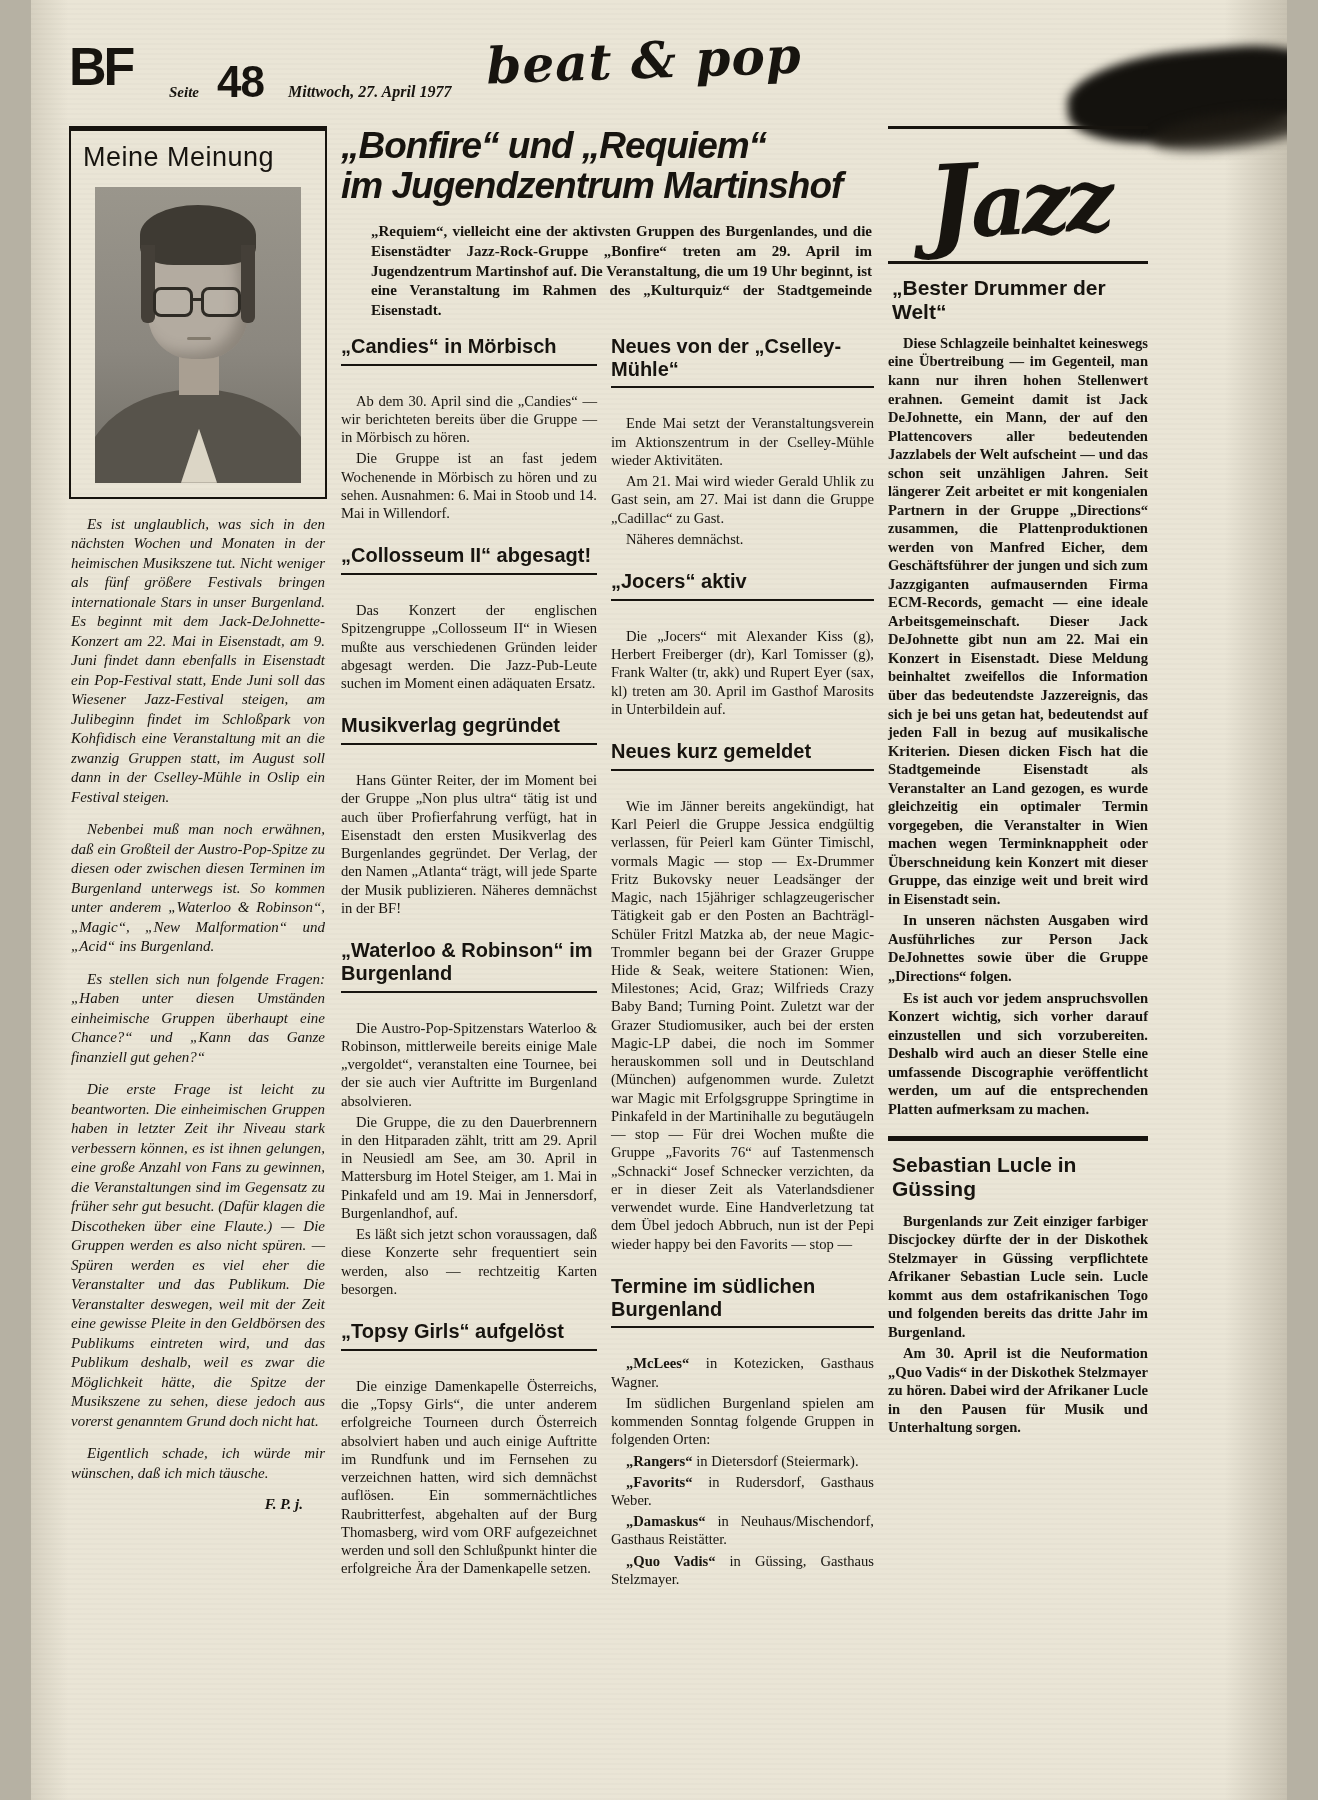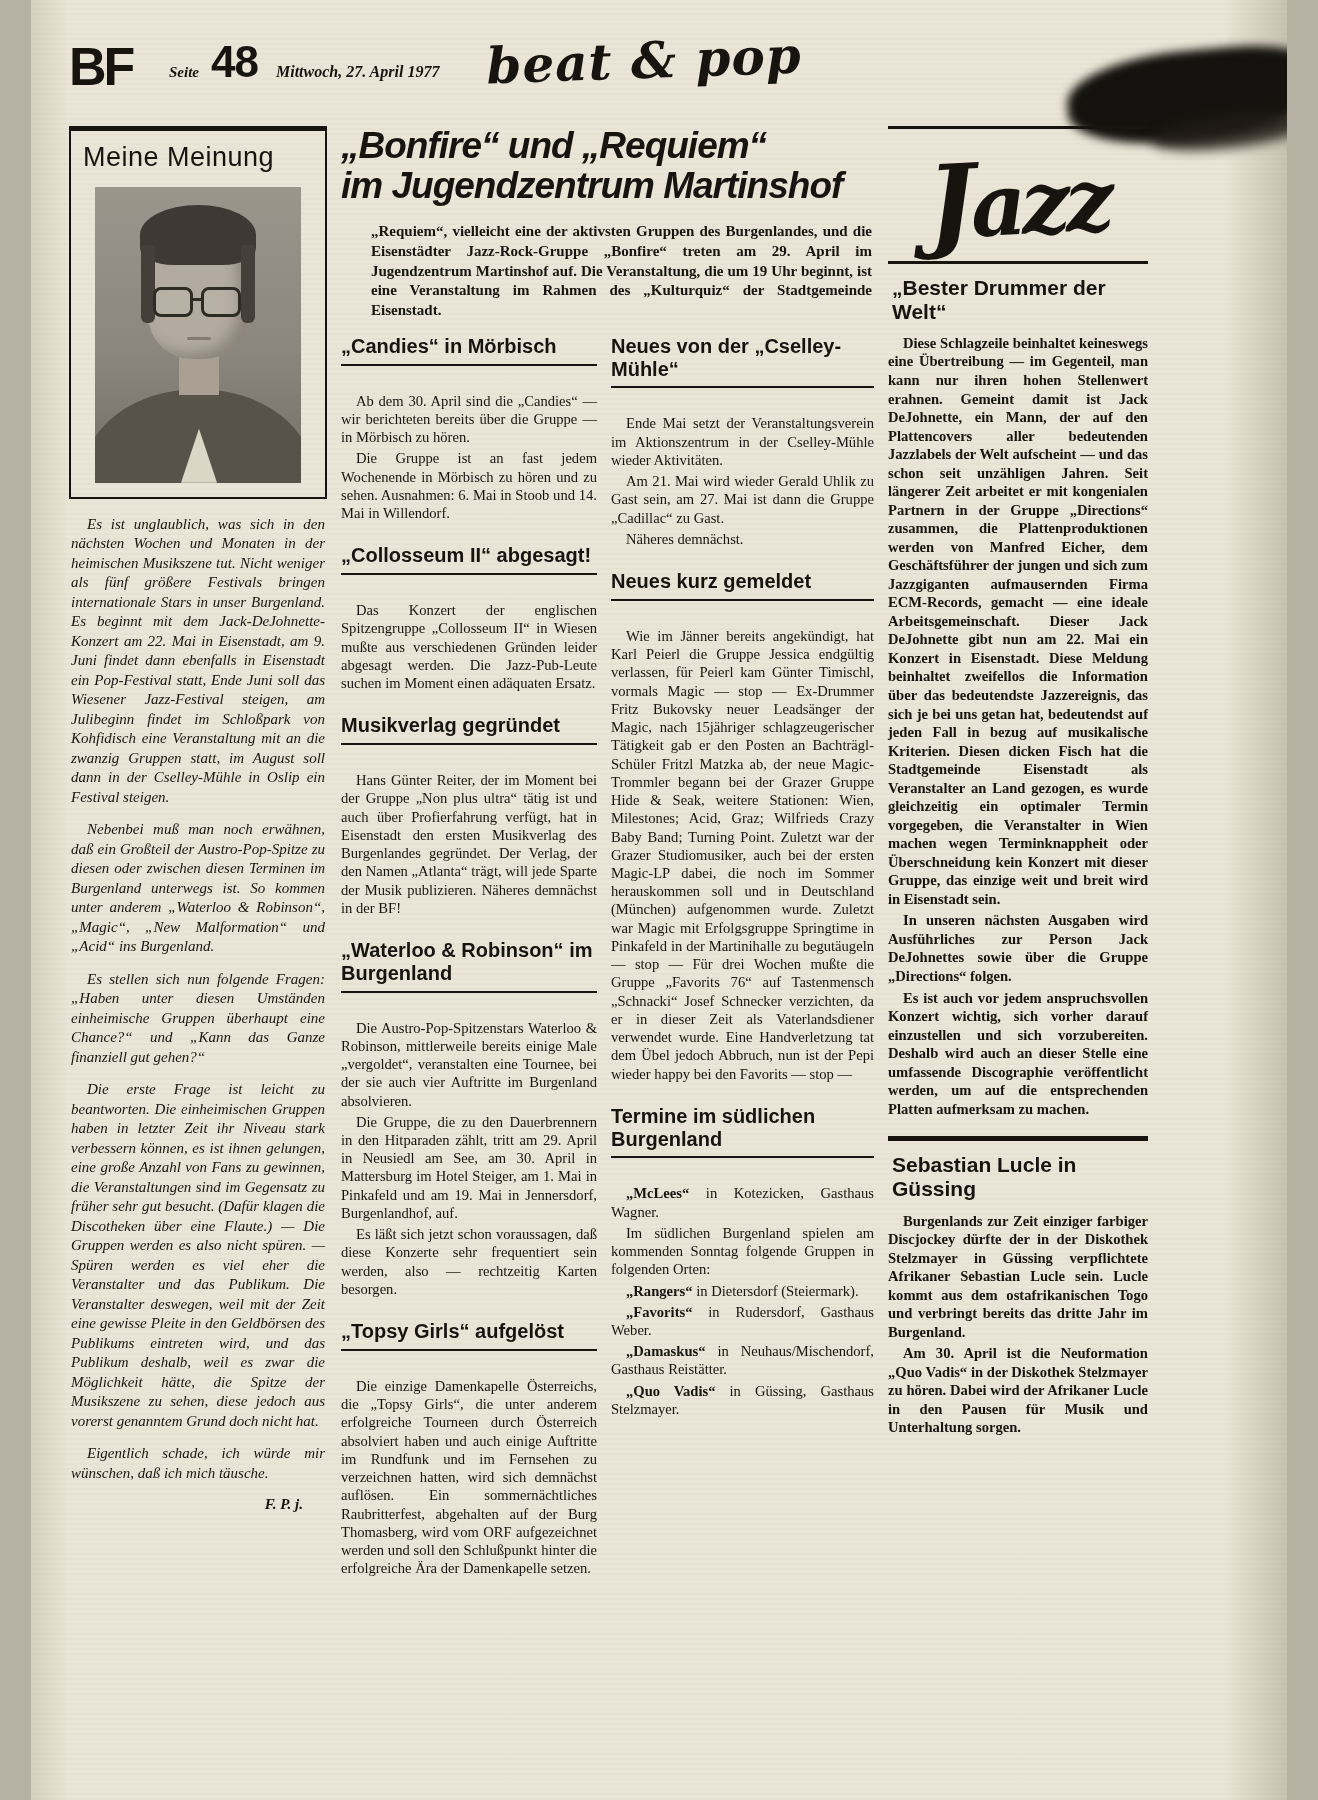--- a/index.html
+++ b/index.html
@@ -8,21 +8,21 @@
     position:relative; width:1256px; height:1800px; margin:0 auto; overflow:hidden;
     color:#17140f;
     background:
       repeating-linear-gradient(0deg, rgba(0,0,0,.015) 0 2px, rgba(0,0,0,0) 2px 5px),
       linear-gradient(90deg, rgba(110,100,80,.16), rgba(0,0,0,0) 3%, rgba(0,0,0,0) 95%, rgba(80,70,50,.22)),
       #eae5d6;
   }
   
   .masthead { position:absolute; top:40px; left:38px; width:1085px; height:78px; }
   .bf-logo { position:absolute; left:0; top:0; font:bold 52px/1 "Liberation Sans", sans-serif; letter-spacing:-3px; transform:scaleY(1.04); }
-  .page-meta { position:absolute; left:100px; top:2px; display:flex; align-items:baseline; gap:12px; }
+  .page-meta { position:absolute; left:100px; top:22px; display:flex; align-items:baseline; gap:18px; }
   .seite-label { font:italic bold 15px "Liberation Serif", serif; }
   .page-number { font:bold 44px/0.9 "Liberation Sans", sans-serif; letter-spacing:-1px; }
   .issue-date { font:italic bold 16px "Liberation Serif", serif; margin-left:6px; }
   .section-script { position:absolute; left:53%; top:-4px; transform:translateX(-50%) rotate(-2deg); font:bold italic 50px/1 "DejaVu Serif", serif; letter-spacing:1px; }
   .scan-artifact  { position:absolute; top:50px; right:-40px; width:260px; height:90px; background:#14120e; border-radius:48% 36% 52% 40%; transform:rotate(-5deg); filter:blur(5px); }
   .scan-artifact2 { position:absolute; top:114px; right:-24px; width:160px; height:34px; background:#201c15; border-radius:50%; transform:rotate(-7deg); filter:blur(6px); opacity:.85; }
   
   .content { position:absolute; top:126px; left:38px; width:1085px; height:1668px; overflow:hidden;
     display:grid; grid-template-columns:258px 256px 263px 260px; column-gap:14px; grid-template-rows:auto 1fr; }
   .opinion-col { grid-column:1; grid-row:1/3; }
@@ -161,20 +161,26 @@
     <div class="col3">
       <section class="col-section first">
         <h3 class="sec-h">Neues von der „Cselley-Mühle“</h3>
         <div>
             <p class="para">Ende Mai setzt der Veranstaltungsverein im Aktionszentrum in der Cselley-Mühle wieder Aktivitäten.</p>
             <p class="para">Am 21. Mai wird wieder Gerald Uhlik zu Gast sein, am 27. Mai ist dann die Gruppe „Cadillac“ zu Gast.</p>
             <p class="para">Näheres demnächst.</p>
           </div>
       </section>
       <section class="col-section">
+        <h3 class="sec-h">„Jocers“ aktiv</h3>
+        <div>
+            <p class="para">Die „Jocers“ mit Alexander Kiss (g), Herbert Freiberger (dr), Karl Tomisser (g), Frank Walter (tr, akk) und Rupert Eyer (sax, kl) treten am 30. April im Gasthof Marosits in Unterbildein auf.</p>
+          </div>
+      </section>
+      <section class="col-section">
         <h3 class="sec-h">Neues kurz gemeldet</h3>
         <div>
             <p class="para">Wie im Jänner bereits angekündigt, hat Karl Peierl die Gruppe Jessica endgültig verlassen, für Peierl kam Günter Timischl, vormals Magic — stop — Ex-Drummer Fritz Bukovsky neuer Leadsänger der Magic, nach 15jähriger schlagzeugerischer Tätigkeit gab er den Posten an Bachträgl-Schüler Fritzl Matzka ab, der neue Magic-Trommler begann bei der Grazer Gruppe Hide &amp; Seak, weitere Stationen: Wien, Milestones; Acid, Graz; Wilfrieds Crazy Baby Band; Turning Point. Zuletzt war der Grazer Studiomusiker, auch bei der ersten Magic-LP dabei, die noch im Sommer herauskommen soll und in Deutschland (München) aufgenommen wurde. Zuletzt war Magic mit Erfolgsgruppe Springtime in Pinkafeld in der Martinihalle zu begutäugeln — stop — Für drei Wochen mußte die Gruppe „Favorits 76“ auf Tastenmensch „Schnacki“ Josef Schnecker verzichten, da er in dieser Zeit als Vaterlandsdiener verwendet wurde. Eine Handverletzung tat dem Übel jedoch Abbruch, nun ist der Pepi wieder happy bei den Favorits — stop —</p>
           </div>
       </section>
       <section class="col-section">
         <h3 class="sec-h">Termine im südlichen Burgenland</h3>
         <p class="para"><span class="entry-name">„McLees“</span><span> in Kotezicken, Gasthaus Wagner.</span></p>
         <p class="para">Im südlichen Burgenland spielen am kommenden Sonntag folgende Gruppen in folgenden Orten:</p>
         <p class="para"><span class="entry-name">„Rangers“</span><span> in Dietersdorf (Steiermark).</span></p>
@@ -189,19 +195,19 @@
       <div class="rule-2"></div>
       <h3 class="jazz-h">„Bester Drummer der Welt“</h3>
       <div>
           <p class="jazz-para">Diese Schlagzeile beinhaltet keineswegs eine Übertreibung — im Gegenteil, man kann nur ihren hohen Stellenwert erahnen. Gemeint damit ist Jack DeJohnette, ein Mann, der auf den Plattencovers aller bedeutenden Jazzlabels der Welt aufscheint — und das schon seit unzähligen Jahren. Seit längerer Zeit arbeitet er mit kongenialen Partnern in der Gruppe „Directions“ zusammen, die Plattenproduktionen werden von Manfred Eicher, dem Geschäftsführer der jungen und sich zum Jazzgiganten aufmausernden Firma ECM-Records, gemacht — eine ideale Arbeitsgemeinschaft. Dieser Jack DeJohnette gibt nun am 22. Mai ein Konzert in Eisenstadt. Diese Meldung beinhaltet zweifellos die Information über das bedeutendste Jazzereignis, das sich je bei uns getan hat, bedeutendst auf jeden Fall in bezug auf musikalische Kriterien. Diesen dicken Fisch hat die Stadtgemeinde Eisenstadt als Veranstalter an Land gezogen, es wurde gleichzeitig ein optimaler Termin vorgegeben, die Veranstalter in Wien machen wegen Terminknappheit oder Überschneidung kein Konzert mit dieser Gruppe, das einzige weit und breit wird in Eisenstadt sein.</p>
           <p class="jazz-para">In unseren nächsten Ausgaben wird Ausführliches zur Person Jack DeJohnettes sowie über die Gruppe „Directions“ folgen.</p>
           <p class="jazz-para">Es ist auch vor jedem anspruchsvollen Konzert wichtig, sich vorher darauf einzustellen und sich vorzubereiten. Deshalb wird auch an dieser Stelle eine umfassende Discographie veröffentlicht werden, um auf die entsprechenden Platten aufmerksam zu machen.</p>
         </div>
       <div class="rule-heavy"></div>
       <h3 class="jazz-h">Sebastian Lucle in Güssing</h3>
       <div>
-          <p class="jazz-para">Burgenlands zur Zeit einziger farbiger Discjockey dürfte der in der Diskothek Stelzmayer in Güssing verpflichtete Afrikaner Sebastian Lucle sein. Lucle kommt aus dem ostafrikanischen Togo und verbringt bereits das dritte Jahr im Burgenland.</p>
+          <p class="jazz-para">Burgenlands zur Zeit einziger farbiger Discjockey dürfte der in der Diskothek Stelzmayer in Güssing verpflichtete Afrikaner Sebastian Lucle sein. Lucle kommt aus dem ostafrikanischen Togo und folgenden bereits das dritte Jahr im Burgenland.</p>
           <p class="jazz-para">Am 30. April ist die Neuformation „Quo Vadis“ in der Diskothek Stelzmayer zu hören. Dabei wird der Afrikaner Lucle in den Pausen für Musik und Unterhaltung sorgen.</p>
         </div>
     </div>
 
   </div>
 </div>
 
 </body></html>

